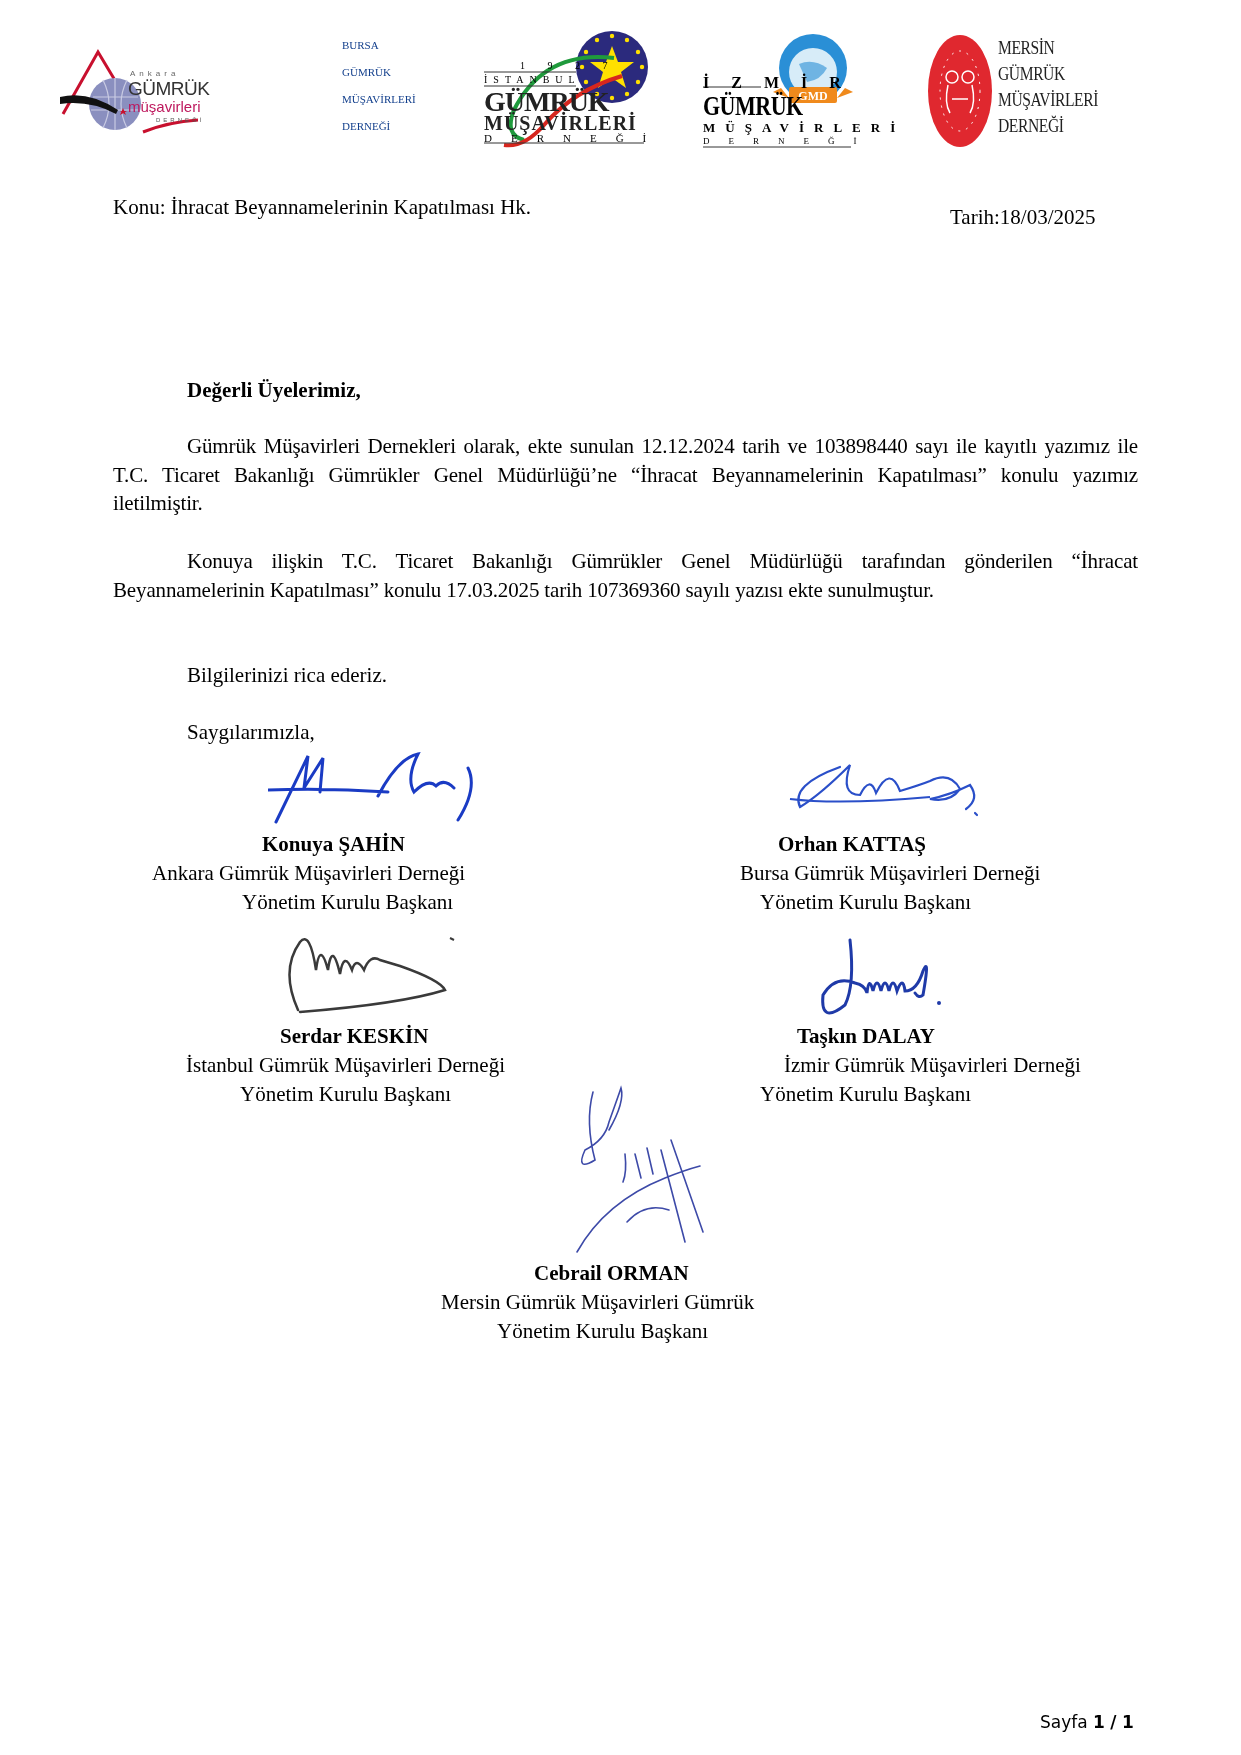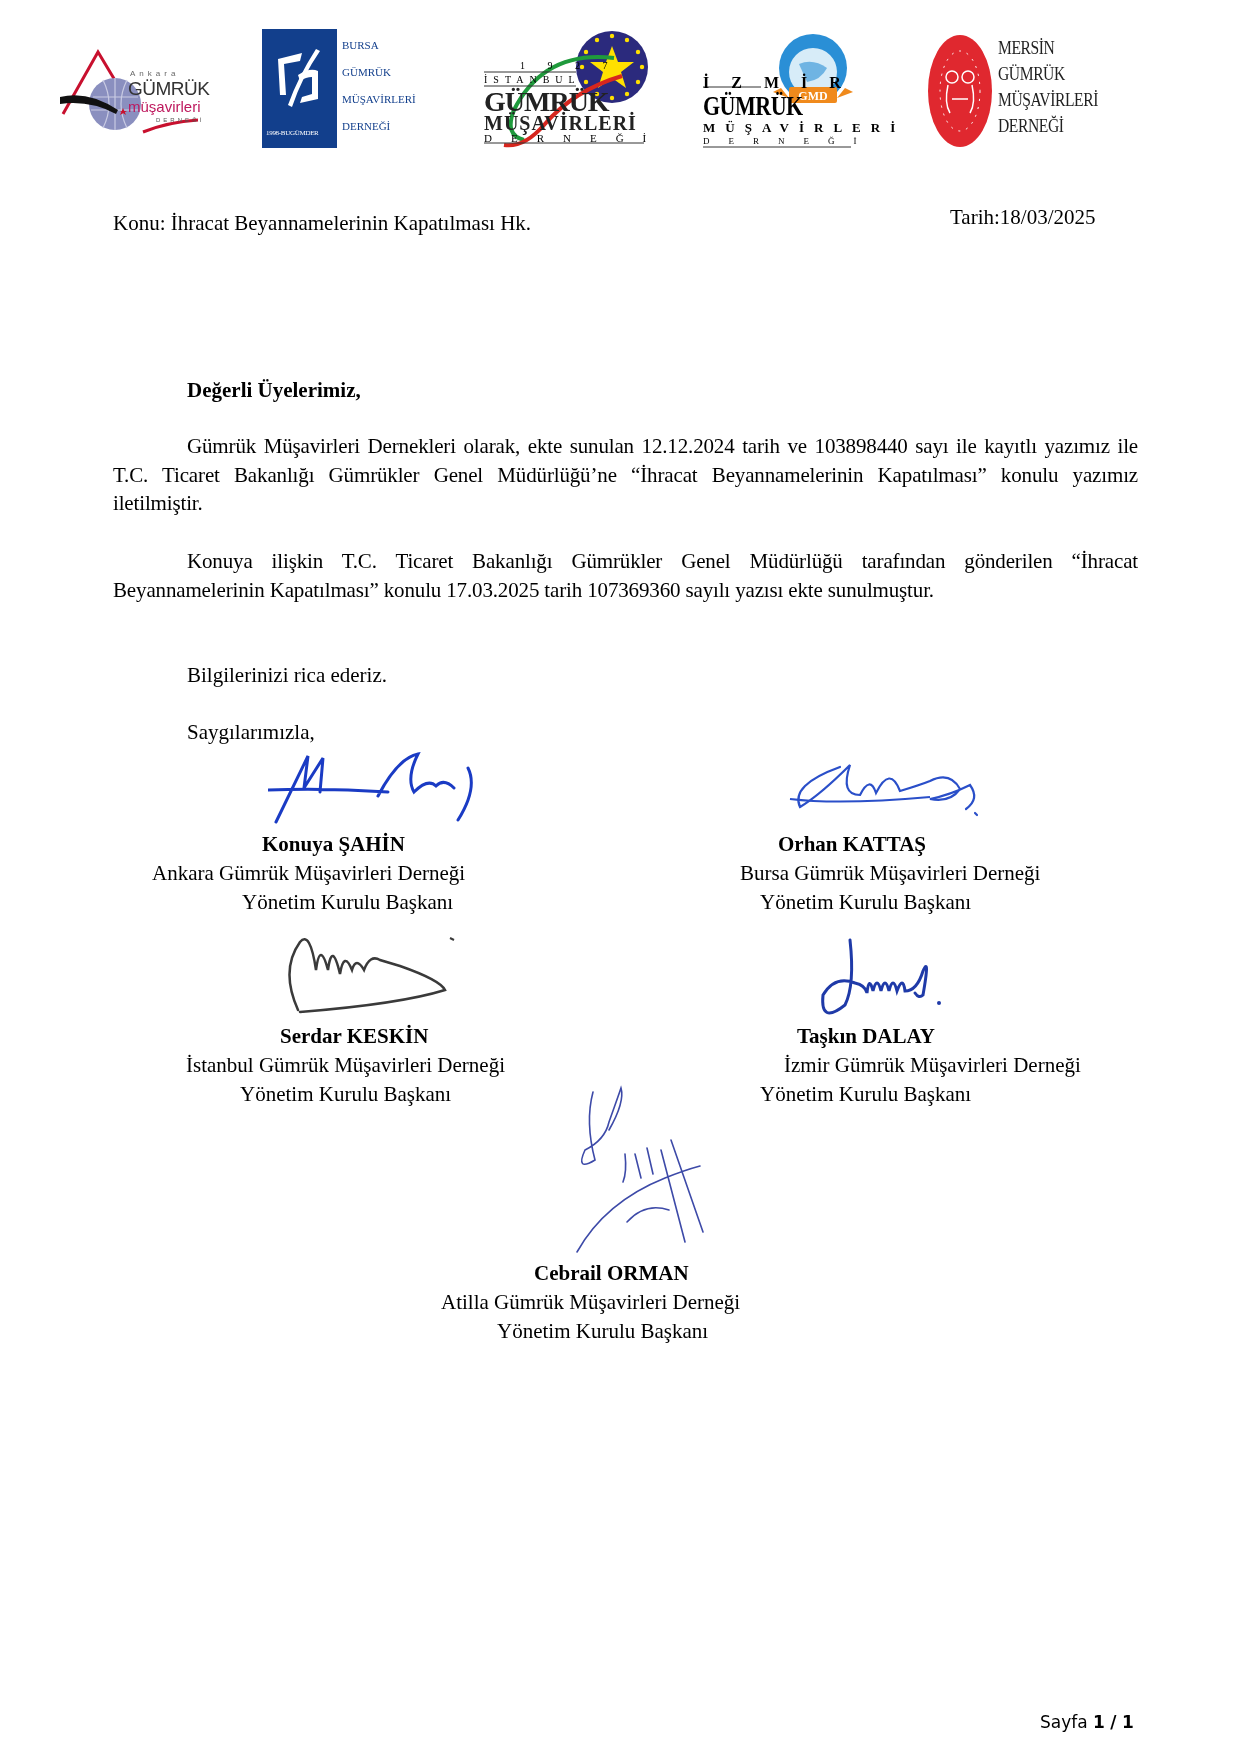--- a/index.html
+++ b/index.html
@@ -32,28 +32,20 @@
       <path d="M62 73 l3 -7 l3 7 l-6 -4 h7 z" fill="#c8102e"></path>
       <path d="M85 90 Q110 80 140 78" stroke="#c8102e" stroke-width="3" fill="none"></path>
     </svg>
     <div class="abs logo-text-sans" style="left:72px;top:27px;font-size:8px;letter-spacing:4px;color:#666;">Ankara</div>
     <div class="abs logo-text-sans" style="left:70px;top:36px;font-size:19px;color:#333;letter-spacing:-0.5px;">GÜMRÜK</div>
     <div class="abs logo-text-sans" style="left:70px;top:56px;font-size:15px;color:#be185d;">müşavirleri</div>
     <div class="abs logo-text-sans" style="left:98px;top:75px;font-size:6px;letter-spacing:3px;color:#555;">DERNEĞİ</div>
   </div>
 
   <div class="logo" style="left:262px;top:29px;width:150px;height:120px;">
-    <div class="abs bursa-box" style="left:0;top:0;width:75px;height:119px;">
-      <svg width="75" height="90" viewBox="0 0 75 90" style="position:absolute;left:0;top:8px;">
-        <path d="M16 22 L40 16 L38 24 L22 27 L24 58 L18 58 Z" fill="#fff"></path>
-        <path d="M58 14 Q40 40 30 70 L26 68 Q36 40 54 12 Z" fill="#fff"></path>
-        <path d="M36 38 Q48 30 56 34 L56 62 L38 66 L40 60 L50 57 L50 40 Q44 40 38 44 Z" fill="#fff"></path>
-      </svg>
-      <div class="abs logo-text-serif" style="left:4px;top:100px;font-size:7px;letter-spacing:-0.3px;">1998-BUGÜMDER</div>
-    </div>
     <div class="abs logo-text-serif" style="left:80px;top:10px;font-size:11px;color:#123f8c;">BURSA</div>
     <div class="abs logo-text-serif" style="left:80px;top:37px;font-size:11px;color:#123f8c;">GÜMRÜK</div>
     <div class="abs logo-text-serif" style="left:80px;top:64px;font-size:11px;color:#123f8c;">MÜŞAVİRLERİ</div>
     <div class="abs logo-text-serif" style="left:80px;top:91px;font-size:11px;color:#123f8c;">DERNEĞİ</div>
   </div>
 
   <div class="logo" style="left:484px;top:30px;width:170px;height:120px;">
     <svg width="170" height="120" viewBox="0 0 170 120" style="position:absolute;left:0;top:0;">
       <circle cx="128" cy="37" r="36" fill="#2b2a7d"></circle>
       <g fill="#ffe000">
@@ -109,21 +101,21 @@
       <circle cx="42" cy="44" r="6" fill="none" stroke="#fff" stroke-width="1.5"></circle>
       <path d="M22 52 Q18 70 24 80 M46 52 Q50 70 44 80 M26 66 L42 66" stroke="#fff" stroke-width="1.5" fill="none"></path>
     </svg>
     <div class="abs logo-text-serif" style="left:72px;top:4px;font-size:19px;letter-spacing:-0.5px;color:#222;transform:scaleX(0.82);transform-origin:left;">MERSİN</div>
     <div class="abs logo-text-serif" style="left:72px;top:30px;font-size:19px;letter-spacing:-0.5px;color:#222;transform:scaleX(0.82);transform-origin:left;">GÜMRÜK</div>
     <div class="abs logo-text-serif" style="left:72px;top:56px;font-size:19px;letter-spacing:-0.5px;color:#222;transform:scaleX(0.82);transform-origin:left;">MÜŞAVİRLERİ</div>
     <div class="abs logo-text-serif" style="left:72px;top:82px;font-size:19px;letter-spacing:-0.5px;color:#222;transform:scaleX(0.82);transform-origin:left;">DERNEĞİ</div>
   </div>
 </div>
 
-<div class="abs t" style="left:113px;top:211px;">Konu: İhracat Beyannamelerinin Kapatılması Hk.</div>
+<div class="abs t" style="left:113px;top:195px;">Konu: İhracat Beyannamelerinin Kapatılması Hk.</div>
 <div class="abs t" style="left:950px;top:205px;">Tarih:18/03/2025</div>
 
 <div class="abs t b" style="left:187px;top:378px;">Değerli Üyelerimiz,</div>
 
 <div class="just" style="top:432px;">Gümrük Müşavirleri Dernekleri olarak, ekte sunulan 12.12.2024 tarih ve 103898440 sayı ile kayıtlı yazımız ile T.C. Ticaret Bakanlığı Gümrükler Genel Müdürlüğü’ne “İhracat Beyannamelerinin Kapatılması” konulu yazımız iletilmiştir.</div>
 <div class="just" style="top:547px;">Konuya ilişkin T.C. Ticaret Bakanlığı Gümrükler Genel Müdürlüğü tarafından gönderilen “İhracat Beyannamelerinin Kapatılması” konulu 17.03.2025 tarih 107369360 sayılı yazısı ekte sunulmuştur.</div>
 
 <div class="abs t" style="left:187px;top:663px;">Bilgilerinizi rica ederiz.</div>
 <div class="abs t" style="left:187px;top:720px;text-align:center;">Saygılarımızla,</div>
 
@@ -155,21 +147,21 @@
   <circle cx="124" cy="68" r="2" fill="#1f3aa8"></circle>
 </svg>
 <div class="abs t b" style="left:797px;top:1024px;">Taşkın DALAY</div>
 <div class="abs t" style="left:784px;top:1053px;text-align:right;">İzmir Gümrük Müşavirleri Derneği</div>
 <div class="abs t" style="left:760px;top:1082px;">Yönetim Kurulu Başkanı</div>
 
 <svg class="abs" width="160" height="175" viewBox="0 0 160 175" style="left:565px;top:1082px;">
   <path d="M12 170 Q40 120 100 96 Q120 88 135 84 M28 10 Q20 40 30 78 Q10 90 20 68 Q40 58 44 40 Q54 12 56 6 Q60 20 44 48 M60 72 Q62 90 58 100 M70 72 L76 96 M82 66 L88 92 M96 68 L120 160 M106 58 L138 150 M62 140 Q80 120 104 128" stroke="#3d4aa8" stroke-width="1.6" fill="none" stroke-linecap="round"></path>
 </svg>
 <div class="abs t b" style="left:534px;top:1261px;">Cebrail ORMAN</div>
-<div class="abs t" style="left:441px;top:1290px;">Atilla Gümrük Müşavirleri Derneği</div>
+<div class="abs t" style="left:441px;top:1290px;">Mersin Gümrük Müşavirleri Gümrük</div>
 <div class="abs t" style="left:497px;top:1319px;">Yönetim Kurulu Başkanı</div>
 
 <div class="abs footer" style="left:1040px;top:1712px;">
   <span>Sayfa</span>
   <span class="b">1</span>
   <span class="b">/</span>
   <span class="b">1</span>
 </div>
 
 </body></html>

